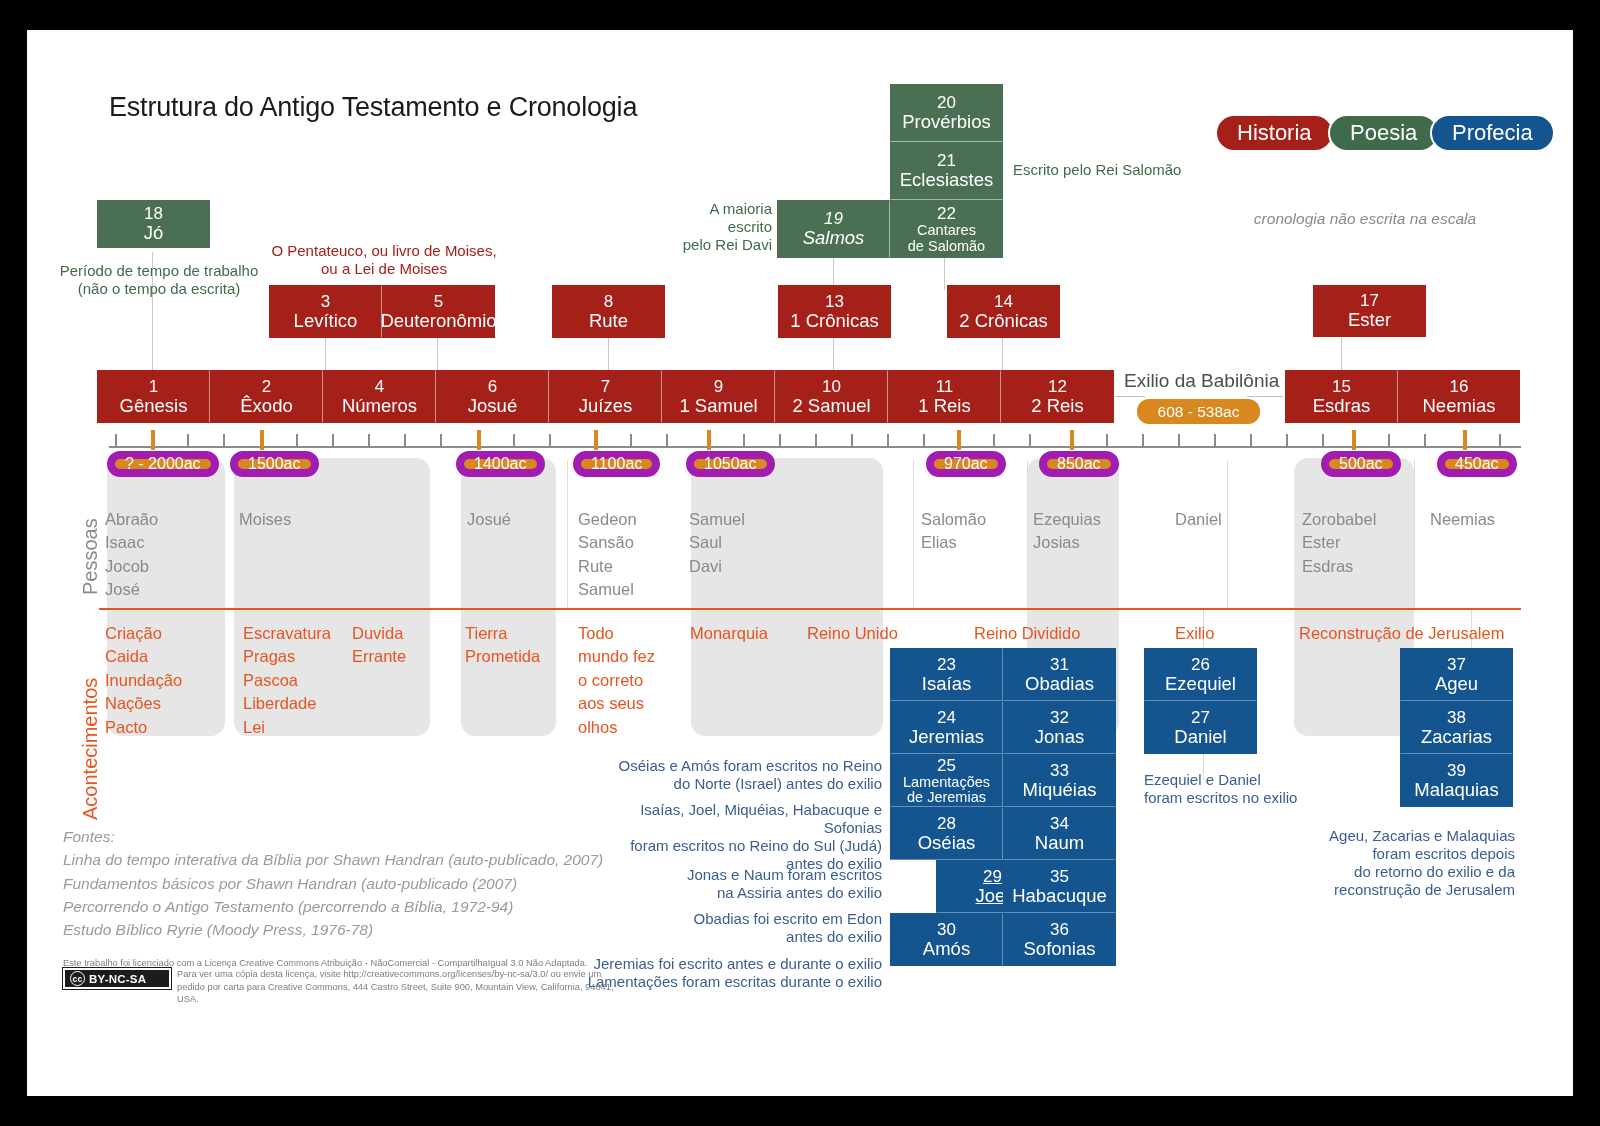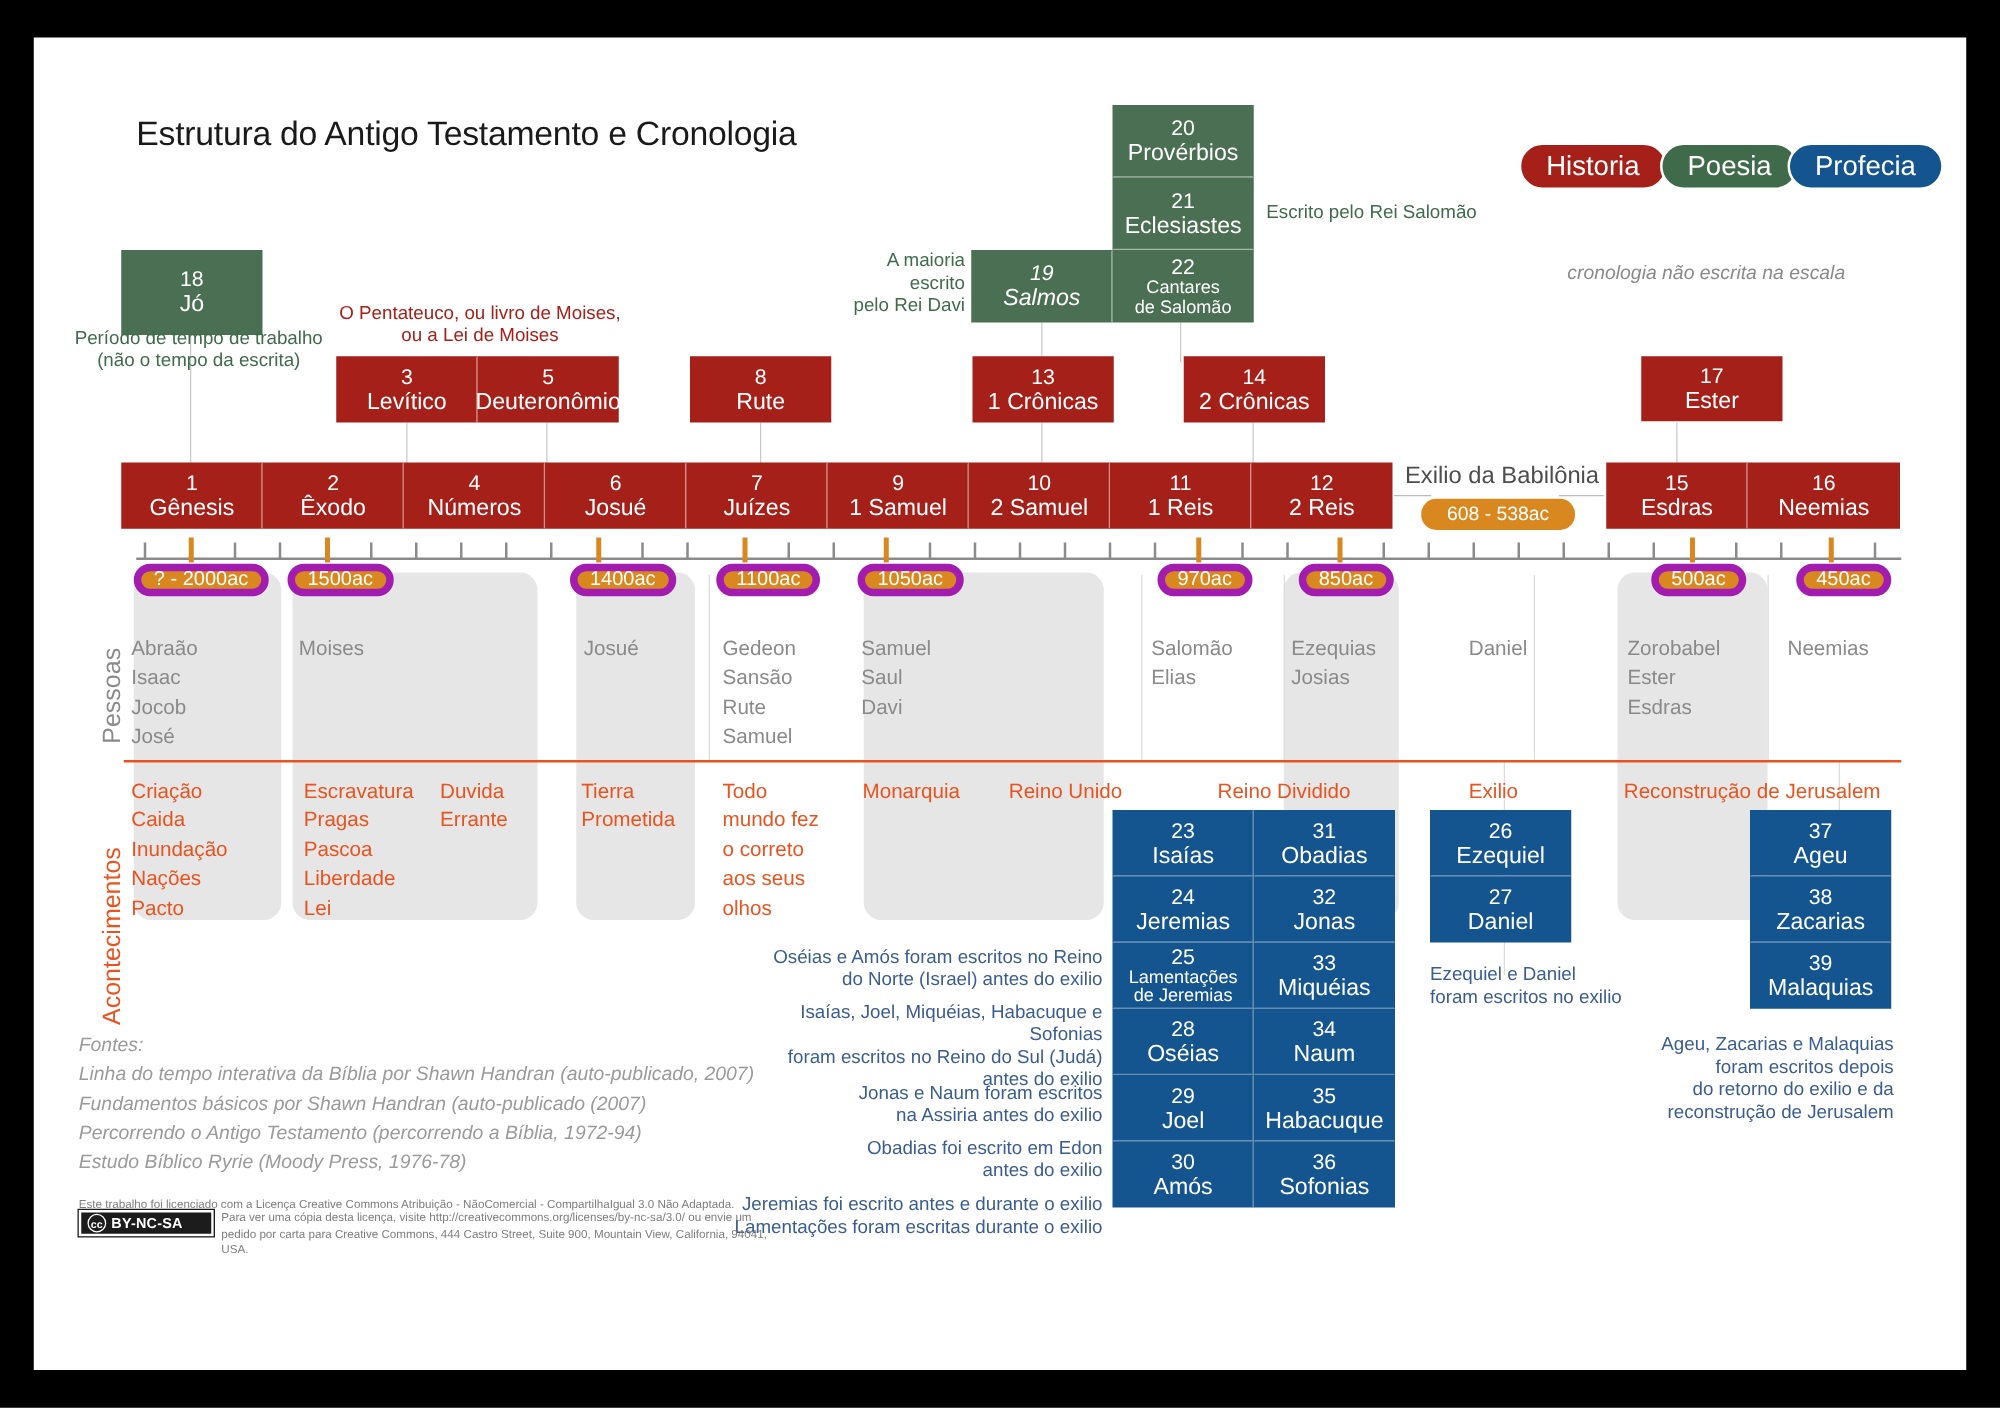--- a/index.html
+++ b/index.html
@@ -74,21 +74,21 @@
 
   
   #axis-line { left: 82px; top: 416px; width: 1412px; height: 2px; background: #8b8b8b; }
   .tick { position: absolute; width: 1.6px; background: #8b8b8b; top: 404px; height: 13px; }
   .tick.major { background: #d9881f; width: 4px; top: 400px; height: 20px; }
   .dater {
     position: absolute; height: 26px; border-radius: 13px;
     background: #d9881f; color: #fff; font-size: 16px;
     display:flex; align-items:center; justify-content:center;
     padding: 0 10px; top: 421px; white-space: nowrap;
-    border: 6px solid #a21caf;
+    border: 8px solid #a21caf;
   }
 
   
   .graycol {
     position:absolute; background: #e6e6e6; border-radius: 14px;
   }
 
   
   .vline { position:absolute; width:1px; background:#dcdcdc; }
 
@@ -144,21 +144,21 @@
   <div class="conn" style="left:125px; top:222px; height:120px;"></div>
   <div class="conn" style="left:298px; top:308px; height:34px;"></div>
   <div class="conn" style="left:410px; top:308px; height:34px;"></div>
   <div class="conn" style="left:581px; top:308px; height:34px;"></div>
   <div class="conn" style="left:806px; top:308px; height:34px;"></div>
   <div class="conn" style="left:975px; top:308px; height:34px;"></div>
   <div class="conn" style="left:1314px;top:308px; height:34px;"></div>
   <div class="conn" style="left:806px; top:228px; height:32px;"></div>
   <div class="conn" style="left:917px; top:228px; height:32px;"></div>
 
-  <div class="abs bk poes" style="left:70px; top:170px; width:113px; height:68px;">
+  <div class="abs bk poes" style="left:70px; top:170px; width:113px; height:48px;">
     <span class="num">18</span>
     <span class="nm">Jó</span>
   </div>
 
   <div class="abs bk poes" style="left:750px; top:170px; width:113px; height:58px; border-right:1px solid rgba(255,255,255,.5);font-style:italic;">
     <span class="num">19</span>
     <span class="nm">Salmos</span>
   </div>
 
   <div class="abs bk poes" style="left:863px; top:54px; width:113px; height:58px; border-bottom:1px solid rgba(255,255,255,.5);">
@@ -387,21 +387,21 @@
     </div>
   <div class="abs bk prof" style="left:863px; top:724px; width:113px; height:53px; border-bottom:1px solid rgba(255,255,255,.35); border-right:1px solid rgba(255,255,255,.35);">
     <span class="num">25</span>
     <span class="nm sm" style="white-space:pre-line; text-align:center;">Lamentações
 de Jeremias</span>
     </div>
   <div class="abs bk prof" style="left:863px; top:777px; width:113px; height:53px; border-bottom:1px solid rgba(255,255,255,.35); border-right:1px solid rgba(255,255,255,.35);">
     <span class="num">28</span>
     <span class="nm">Oséias</span>
     </div>
-  <div class="abs bk prof" style="left:863px; top:830px; width:113px; height:53px; border-bottom:1px solid rgba(255,255,255,.35); border-right:1px solid rgba(255,255,255,.35);">
+  <div class="abs bk prof" style="left:909px; top:830px; width:113px; height:53px; border-bottom:1px solid rgba(255,255,255,.35); border-right:1px solid rgba(255,255,255,.35);text-decoration:underline;">
     <span class="num">29</span>
     <span class="nm">Joel</span>
     </div>
   <div class="abs bk prof" style="left:863px; top:883px; width:113px; height:53px; border-right:1px solid rgba(255,255,255,.35);">
     <span class="num">30</span>
     <span class="nm">Amós</span>
     </div>
 
   <div class="abs bk prof" style="left:976px; top:618px; width:113px; height:53px; border-bottom:1px solid rgba(255,255,255,.35);">
     <span class="num">31</span>

